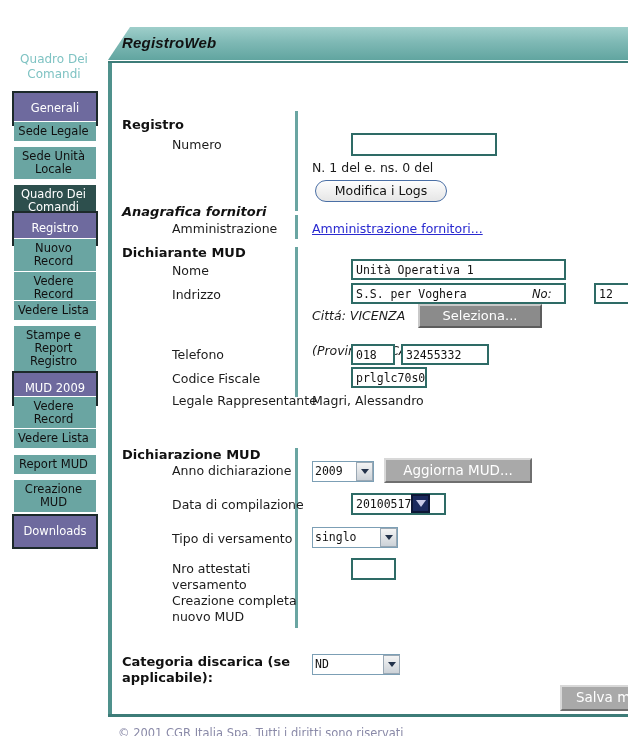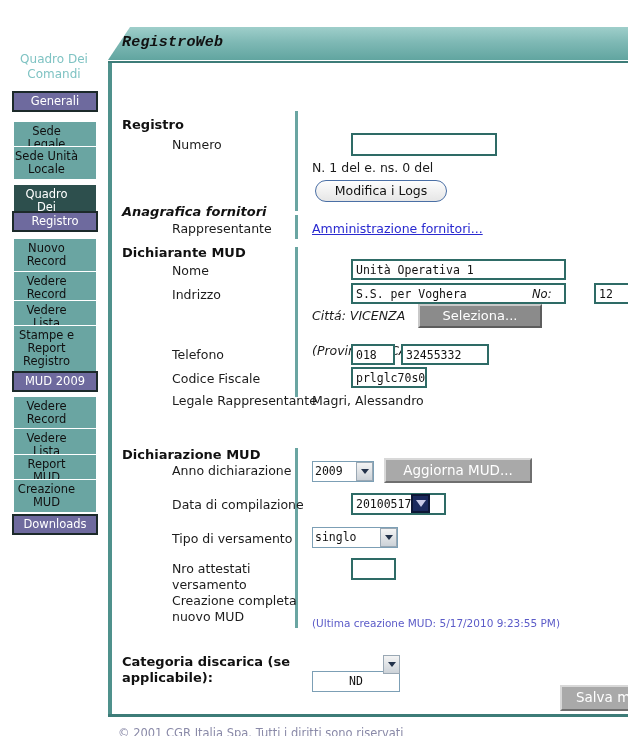--- a/index.html
+++ b/index.html
@@ -19,28 +19,28 @@
   .side-title {
     position: absolute; left: 8px; top: 52px; width: 92px;
     text-align: center; color: #7fc3c3; font-size: 12px; line-height: 15px;
     font-family: "DejaVu Sans", sans-serif;
   }
   .nav-btn {
     position: absolute; left: 14px; width: 82px;
     background: #6aa5a2; color: #101010;
     font-size: 11.5px; line-height: 13px;
     text-align: center; box-sizing: border-box;
-    padding: 3px 18px 3px 1px;
+    padding: 3px 4px 3px 1px;
     border-top: 1px solid #ffffff;
     font-family: "DejaVu Sans", sans-serif;
   }
   .nav-btn.sel {
     background: #6e6a9e; color: #ffffff;
     border: 2px solid #1c2a2a; left: 12px; width: 86px;
-    padding: 2px 1px;
+    padding: 9px 1px;
   }
   .nav-btn.cur {
     background: #2d4f4d; color: #ffffff;
   }
 
   
   #main {
     position: absolute; left: 108px; top: 0; width: 520px; height: 736px;
   }
   #banner {
@@ -48,21 +48,21 @@
     background: linear-gradient(to bottom, #9fcfcb 0%, #7fb9b5 45%, #61a5a0 100%);
     overflow: hidden;
   }
   #banner-slant {
     position: absolute; left: 0; top: 0; width: 22px; height: 33px;
     background: #ffffff;
     clip-path: polygon(0 0, 22px 0, 0 33px);
   }
   #banner-title {
     position: absolute; left: 14px; top: 7px;
-    font-family: Liberation Mono, monospace;
+    font-family: Liberation Sans, sans-serif;
     font-style: italic; font-weight: bold; font-size: 15px; color: #111;
     letter-spacing: 0.2px;
   }
   #banner-rule {
     position: absolute; left: 0px; top: 60px; width: 520px; height: 3px;
     background: #3d7c78; border-top: 1px solid #ffffff;
   }
   #panel {
     position: absolute; left: 0px; top: 63px; width: 520px; height: 652px;
     border-left: 4px solid #4f918c;
@@ -206,21 +206,21 @@
       <div class="vrule" style="top:184px; height:150px;"></div>
       <div class="vrule" style="top:385px; height:180px;"></div>
 
       <div class="sec-head" style="left:10px; top:54px;">Registro</div>
       <div class="fld-label" style="top:74px;">Numero</div>
       <div class="tbox" style="left:200px; top:70px; width:146px; height:23px;"></div>
       <div class="plain-txt" style="left:200px; top:97px;">N. 1 del  e. ns. 0 del</div>
       <div class="win-btn" style="left:203px; top:117px; width:132px; height:22px;">Modifica i Logs</div>
 
       <div class="sec-head ital" style="left:10px; top:141px;">Anagrafica fornitori</div>
-      <div class="fld-label" style="top:158px;">Rappresentante</div>
+      <div class="fld-label" style="top:158px;">Amministrazione</div>
       <div class="link" style="left:200px; top:158px;">Amministrazione fornitori...</div>
 
       <div class="sec-head" style="left:10px; top:182px;">Dichiarante MUD</div>
 
       <div class="fld-label" style="top:200px;">Nome</div>
       <div class="tbox" style="left:200px; top:196px; width:215px;">Unità Operativa 1</div>
 
       <div class="fld-label" style="top:224px;">Indrizzo</div>
       <div class="tbox" style="left:200px; top:220px; width:215px;">S.S. per Voghera</div>
       <div class="no-label" style="left:420px; top:224px;">No:</div>
@@ -252,24 +252,23 @@
       <div class="cal-btn" style="left:299px; top:431px;"></div>
 
       <div class="fld-label" style="top:468px;">Tipo di versamento</div>
       <div class="sel-box" style="left:200px; top:464px; width:86px;">singlo</div>
       <div class="sel-arrow" style="left:268px; top:465px;"></div>
 
       <div class="fld-label" style="top:498px;">Nro attestati versamento</div>
       <div class="tbox" style="left:200px; top:495px; width:45px; height:22px;"></div>
 
       <div class="fld-label" style="top:530px;">Creazione completa nuovo MUD</div>
-      <div class="note" style="left:200px; top:554px;">(Ultima creazione MUD: 5/17/2010 9:23:55 PM)</div>
 
       <div class="sec-head" style="left:10px; top:591px; width:170px; line-height:16px;">Categoria discarica (se applicabile):</div>
-      <div class="sel-box" style="left:200px; top:608px; width:88px;text-align:center;">ND</div>
+      <div class="sel-box" style="left:200px; top:591px; width:88px;">ND</div>
       <div class="sel-arrow" style="left:271px; top:592px;"></div>
 
       <div class="grey-btn2" style="left:448px; top:622px; width:86px; height:26px; text-align:left; padding-left:14px;">Salva m</div>
     </div>
 
     <div id="panel-bottom-rule"></div>
     <div id="footer">© 2001 CGR Italia Spa. Tutti i diritti sono riservati</div>
   </div>
 </div>
 

